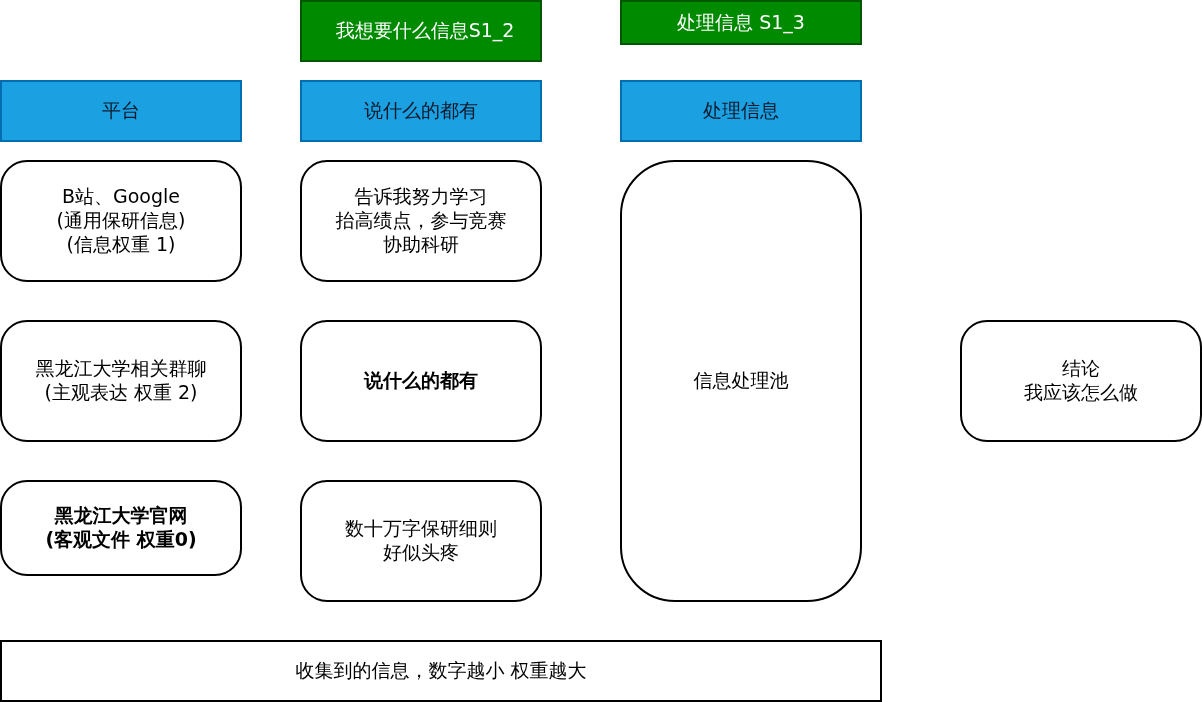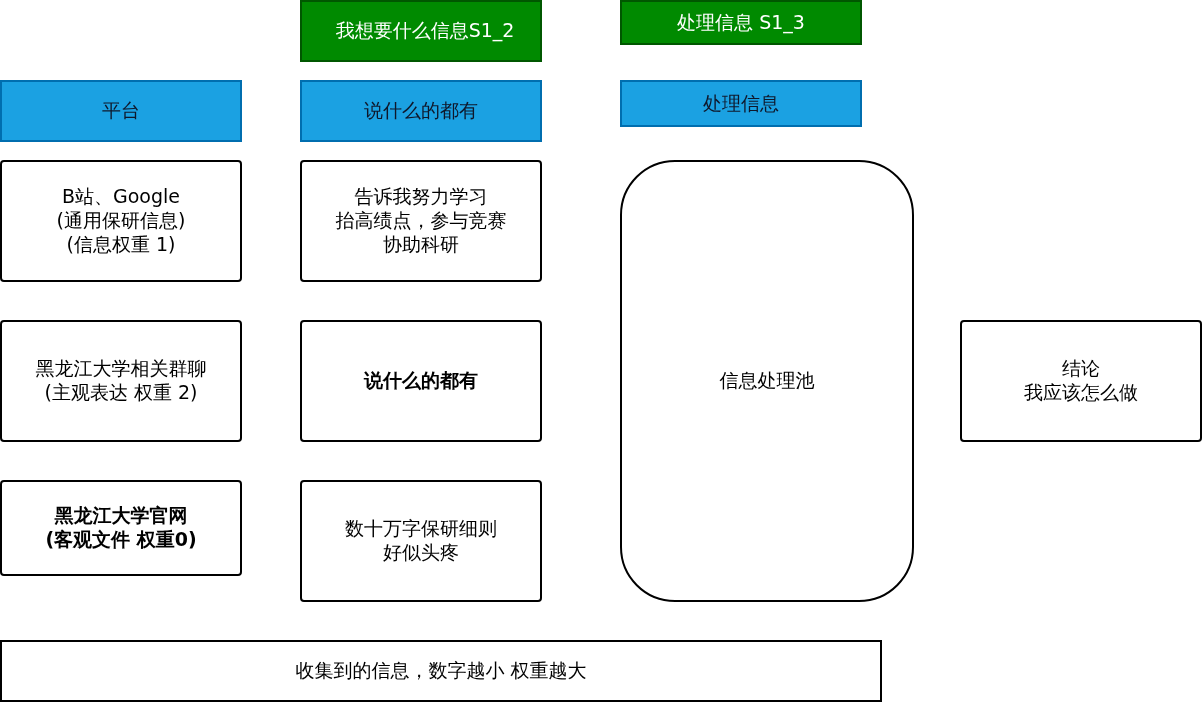--- a/index.html
+++ b/index.html
@@ -2,47 +2,47 @@
 <html><head>
 <meta charset="utf-8">
 <style>
   html, body { margin: 0; padding: 0; background: #ffffff; }
   body { width: 1202px; height: 702px; position: relative; overflow: hidden;
          font-family: "DejaVu Sans", "Liberation Sans", sans-serif; }
   .node { position: absolute; box-sizing: border-box; display: flex; align-items: center;
           justify-content: center; text-align: center; white-space: pre-line; line-height: 1.25; }
   .green { background: #008a00; border: 2px solid #005700; color: #ffffff; font-size: 19px; }
   .blue { background: #1ba1e2; border: 2px solid #006eaf; color: #0f172a; font-size: 19px; }
-  .round { background: #ffffff; border: 2px solid #000000; border-radius: 4px; color: #000000; font-size: 19px; }
+  .round { background: #ffffff; border: 2px solid #000000; border-radius: 27px; color: #000000; font-size: 19px; }
   .pool { border-radius: 55px; }
   .note { background: #ffffff; border: 2px solid #000000; color: #000000; font-size: 19px; }
 </style>
 </head>
 <body>
 
 <div class="node green" style="left:300px; top:0px; width:242px; height:62px;padding-left:8px;">我想要什么信息S1_2</div>
 <div class="node green" style="left:620px; top:0px; width:242px; height:45px;">处理信息 S1_3</div>
 
 <div class="node blue" style="left:0px; top:80px; width:242px; height:62px;">平台</div>
 <div class="node blue" style="left:300px; top:80px; width:242px; height:62px;">说什么的都有</div>
-<div class="node blue" style="left:620px; top:80px; width:242px; height:47px;">处理信息</div>
+<div class="node blue" style="left:620px; top:80px; width:242px; height:62px;">处理信息</div>
 
 <div class="node round" style="left:0px; top:160px; width:242px; height:122px;">B站、Google
 (通用保研信息)
 (信息权重 1)</div>
 <div class="node round" style="left:0px; top:320px; width:242px; height:122px;">黑龙江大学相关群聊
 (主观表达 权重 2)</div>
 <div class="node round" style="left:0px; top:480px; width:242px; height:96px;font-weight:bold;">黑龙江大学官网
 (客观文件 权重0)</div>
 
 <div class="node round" style="left:300px; top:160px; width:242px; height:122px;">告诉我努力学习
 抬高绩点，参与竞赛
 协助科研</div>
 <div class="node round" style="left:300px; top:320px; width:242px; height:122px;font-weight:bold;">说什么的都有</div>
 <div class="node round" style="left:300px; top:480px; width:242px; height:122px;">数十万字保研细则
 好似头疼</div>
 
-<div class="node round pool" style="left:620px; top:160px; width:294px; height:442px;">信息处理池</div>
+<div class="node round pool" style="left:620px; top:160px; width:242px; height:442px;">信息处理池</div>
 
 <div class="node round" style="left:960px; top:320px; width:242px; height:122px;">结论
 我应该怎么做</div>
 
 <div class="node note" style="left:0px; top:640px; width:882px; height:62px;">收集到的信息，数字越小 权重越大</div>
 
 </body></html>

